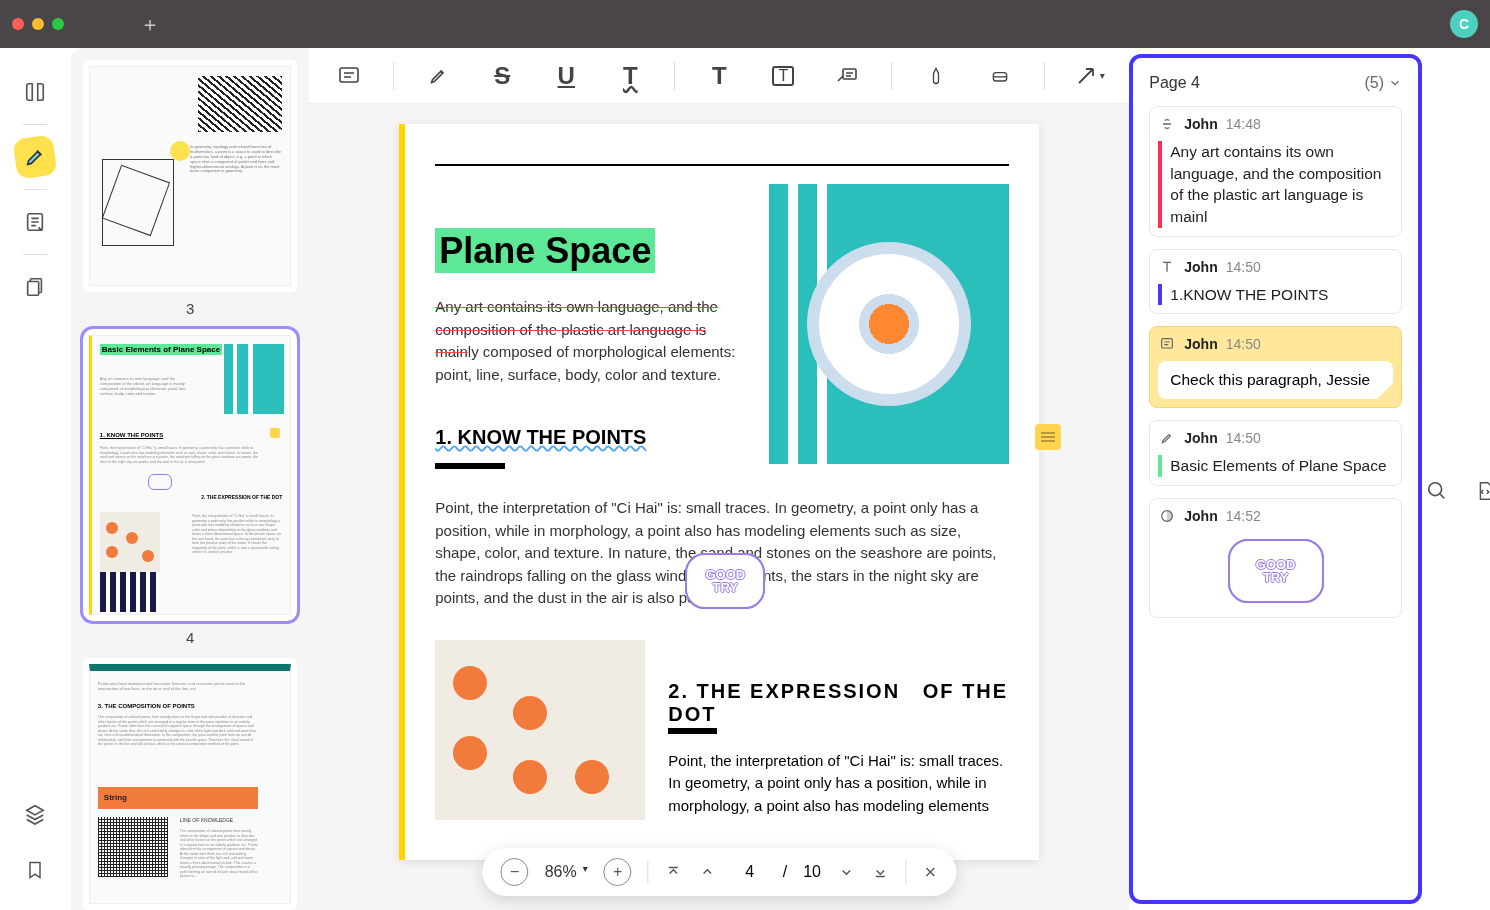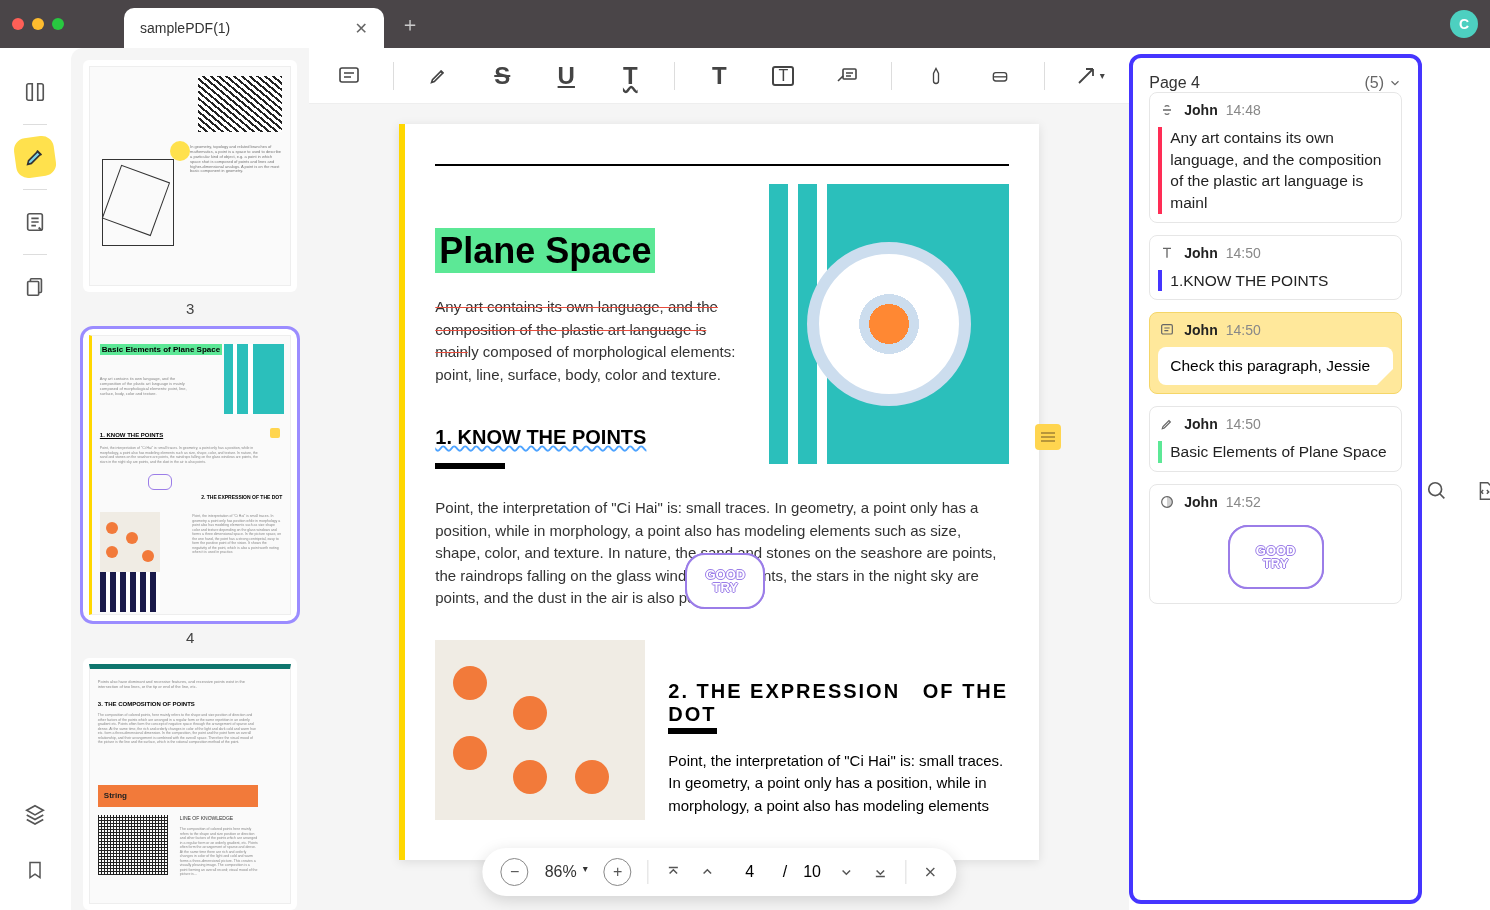--- a/index.html
+++ b/index.html
@@ -77,21 +77,21 @@
 .bottom-ctrl { position: absolute; bottom: 14px; left: 50%; transform: translateX(-50%); background: #fff; border-radius: 30px; height: 48px; display: flex; align-items: center; padding: 0 18px; gap: 16px; box-shadow: 0 4px 16px rgba(0,0,0,.15); }
 .zoom-btn { width: 28px; height: 28px; border: 1.5px solid #888; border-radius: 50%; display: flex; align-items: center; justify-content: center; cursor: pointer; font-size: 16px; color: #555; }
 .zoom-val { font-size: 16px; color: #333; display: flex; gap: 6px; }
 .ctrl-sep { width: 1px; height: 24px; background: #ddd; }
 .page-input { width: 34px; text-align: center; font-size: 16px; border: none; }
 .nav-icon { cursor: pointer; color: #555; display: flex; }
 
 
 .comments { width: 304px; background: #fff; border: 4px solid #4535ff; border-radius: 12px; margin: 6px 4px 6px 0; padding: 16px; overflow-y: auto; }
 .comments-title { font-size: 20px; font-weight: 700; color: #222; margin-bottom: 20px; }
-.comments-pagehdr { display: flex; justify-content: space-between; align-items: center; font-size: 16px; color: #333; }
+.comments-pagehdr { display: flex; justify-content: space-between; align-items: center; font-size: 16px; color: #333; margin-bottom: 14px; }
 .comments-count { color: #666; display: flex; align-items: center; gap: 4px; }
 .comment { border: 1px solid #e6e6e6; border-radius: 8px; padding: 8px; margin-bottom: 12px; }
 .comment.highlighted { background: #ffe89b; border-color: #f5d668; }
 .comment-hdr { display: flex; align-items: center; gap: 8px; font-size: 14px; margin-bottom: 8px; }
 .comment-hdr .author { font-weight: 600; color: #222; }
 .comment-hdr .time { color: #888; }
 .comment-icon { width: 18px; height: 18px; display: flex; align-items: center; justify-content: center; color: #666; }
 .comment-body { font-size: 15.5px; color: #222; line-height: 1.4; padding-left: 8px; border-left: 4px solid transparent; }
 .bar-red { border-left-color: #ff2d55; }
 .bar-blue { border-left-color: #4535ff; }
@@ -111,24 +111,20 @@
 .th4-title { position: absolute; top: 8px; left: 8px; background: #5ce896; font-size: 8px; font-weight: 700; padding: 1px 2px; }
 </style>
 </head>
 <body>
 
 <div class="titlebar">
   <div class="traffic-lights">
     <div class="traffic-light tl-red"></div>
     <div class="traffic-light tl-yellow"></div>
     <div class="traffic-light tl-green"></div>
-  </div>
-  <div class="tab">
-    <span class="tab-title">samplePDF(1)</span>
-    <span class="tab-close">✕</span>
   </div>
   <span class="tab-add">＋</span>
   <div class="avatar">
       <span>C</span>
     </div>
 </div>
 
 <div class="app">
 
   <div class="left-rail">
@@ -202,21 +198,21 @@
         <div class="th3-abs" style="left:34px;top:196px;width:12px;height:12px;background:#f27a3a;border-radius:50%;"></div>
         <div class="th3-abs" style="left:14px;top:210px;width:12px;height:12px;background:#f27a3a;border-radius:50%;"></div>
         <div class="th3-abs" style="left:50px;top:214px;width:12px;height:12px;background:#f27a3a;border-radius:50%;"></div>
         <div class="th3-abs" style="left:8px;top:236px;width:60px;height:40px;background:repeating-linear-gradient(90deg,#1a1a4a 0 6px,#fff 6px 10px);"></div>
         <div class="th3-abs" style="right:8px;top:178px;width:90px;font-size:3.5px;color:#888;line-height:1.3;">Point, the interpretation of "Ci Hai" is small traces. In geometry a point only has position while in morphology a point also has modeling elements such as size shape color and texture depending on the glass windows and forms a three dimensional space. In the picture space, on the one hand, the point has a strong centripetal, easy to form the positive point of the vision. It shows the negativity of the point, which is also a point worth noting when it is used in practice.</div>
       </div>
     </div>
     <div class="thumb-num">4</div>
 
     <div class="thumb">
-      <div class="thumb-img" style="height:240px;border-top:5px solid #0f766e;">
+      <div class="thumb-img" style="height:240px;border-top:7px solid #0f766e;">
         <div class="th3-abs" style="left:8px;top:10px;width:160px;font-size:4px;color:#888;">Points also have dominant and recessive features, and recessive points exist in the intersection of two lines, or the tip or end of the line, etc.</div>
         <div class="th3-abs" style="left:8px;top:32px;font-size:6px;font-weight:700;">3. THE COMPOSITION OF POINTS</div>
         <div class="th3-abs" style="left:8px;top:44px;width:160px;font-size:3.5px;color:#888;line-height:1.3;">The composition of colored points, here mainly refers to the shape and size position of direction and other factors of the points which are arranged in a regular form or the same repetition in an orderly gradient etc. Points often form the concept of negative space through the arrangement of sparse and dense. At the same time, the rich and orderly changes in color of the light and dark cold and warm hue etc. form a three-dimensional dimension. In the composition, the point and the point form an overall relationship, and their arrangement is combined with the overall space. Therefore the visual mood of the picture is the line and the surface, which is the rational composition method of the point.</div>
         <div class="th3-abs" style="left:8px;top:116px;width:160px;height:22px;background:#f27a3a;"></div>
         <div class="th3-abs" style="left:14px;top:122px;font-size:8px;font-weight:700;color:#222;">String</div>
         <div class="th3-abs" style="left:90px;top:146px;font-size:5px;color:#333;">LINE OF KNOWLEDGE</div>
         <div class="th3-abs" style="left:8px;top:146px;width:70px;height:60px;background:repeating-linear-gradient(0deg,#222 0 1px,transparent 1px 3px),repeating-linear-gradient(90deg,#222 0 1px,transparent 1px 3px);"></div>
         <div class="th3-abs" style="left:90px;top:158px;width:78px;font-size:3.5px;color:#888;line-height:1.3;">The composition of colored points here mainly refers to the shape and size position or direction and other factors of the points which are arranged in a regular form or an orderly gradient, etc. Points often form the arrangement of sparse and dense. At the same time there are rich and orderly changes in color of the light and cold and warm forms a three-dimensional picture. This creates a visually pleasing image. The composition is a point forming an overall record; visual mood of the picture is...</div>
       </div>
     </div>

